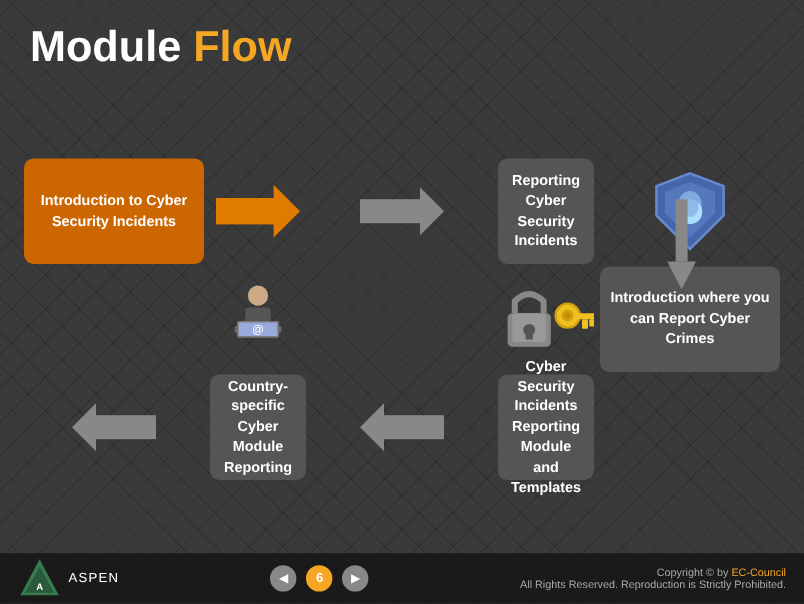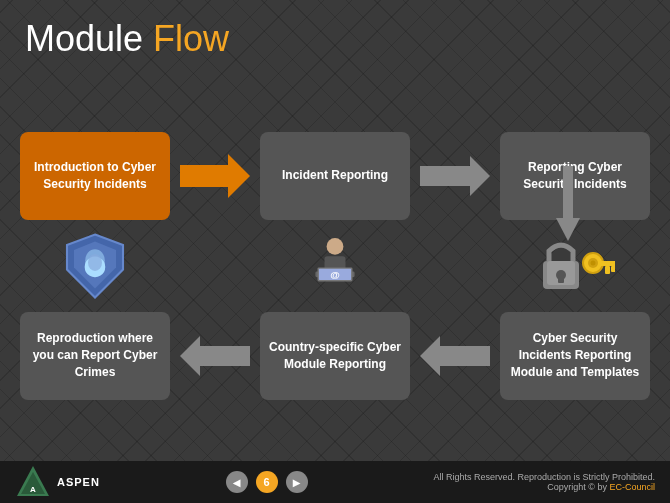--- a/index.html
+++ b/index.html
@@ -35,21 +35,21 @@
       flex-direction: column;
     }
 
     
     .header {
       padding: 18px 25px 10px 25px;
       flex-shrink: 0;
     }
     .title {
       font-size: 36px;
-      font-weight: normal;
+      font-weight: bold;
       color: white;
     }
     .title-flow {
       color: #f5a623;
     }
 
     
     .arrow-right-orange {
       width: 70px;
       height: 40px;
@@ -155,21 +155,21 @@
 
     .footer-logo {
       display: flex;
       align-items: center;
       gap: 6px;
     }
 
     .logo-text {
       color: white;
       font-size: 11px;
-      font-weight: bold;
+      font-weight: normal;
       letter-spacing: 1px;
     }
 
     .footer-nav {
       display: flex;
       align-items: center;
       gap: 8px;
     }
 
     .nav-btn {
@@ -256,25 +256,20 @@
     <div class="flow-cell">
       <div class="box orange">
         <span>Introduction to Cyber Security Incidents</span>
       </div>
     </div>
 
     <div class="flow-cell">
       <div class="arrow-right-orange"></div>
     </div>
 
-    <div class="flow-cell">
-      <div class="box gray">
-        <span>Incident Reporting</span>
-      </div>
-    </div>
 
     <div class="flow-cell">
       <div class="arrow-right-gray"></div>
     </div>
 
     <div class="flow-cell">
       <div class="box gray">
         <span>Reporting Cyber Security Incidents</span>
       </div>
     </div>
@@ -324,21 +319,21 @@
           <rect x="63" y="30" width="22" height="5" rx="2" fill="#f0c020"></rect>
           <rect x="76" y="35" width="5" height="6" rx="1" fill="#f0c020"></rect>
           <rect x="70" y="35" width="5" height="8" rx="1" fill="#f0c020"></rect>
           <circle cx="58" cy="32" r="5" fill="#d0a010"></circle>
           <circle cx="58" cy="32" r="2.5" fill="#c09000"></circle>
         </svg>
       </div>
 
     <div class="flow-cell">
       <div class="box gray">
-        <span>Reproduction where you can Report Cyber Crimes</span>
+        <span>Introduction where you can Report Cyber Crimes</span>
       </div>
     </div>
 
     <div class="flow-cell">
       <div class="arrow-left-gray"></div>
     </div>
 
     <div class="flow-cell">
       <div class="box gray">
         <span>Country-specific Cyber Module Reporting</span>
@@ -375,22 +370,22 @@
       <span class="logo-text">ASPEN</span>
     </div>
 
     <div class="footer-nav">
       <div class="nav-btn">◀</div>
       <div class="nav-btn active">6</div>
       <div class="nav-btn">▶</div>
     </div>
 
     <div class="footer-copyright">
+      <div>Copyright © by <span style="color:#f5a623">EC-Council</span></div>
       <div>All Rights Reserved. Reproduction is Strictly Prohibited.</div>
-      <div>Copyright © by <span style="color:#f5a623">EC-Council</span></div>
     </div>
 
   </div>
 
 </div>
 
 <style>
   
   .flow-grid {
     position: relative;

